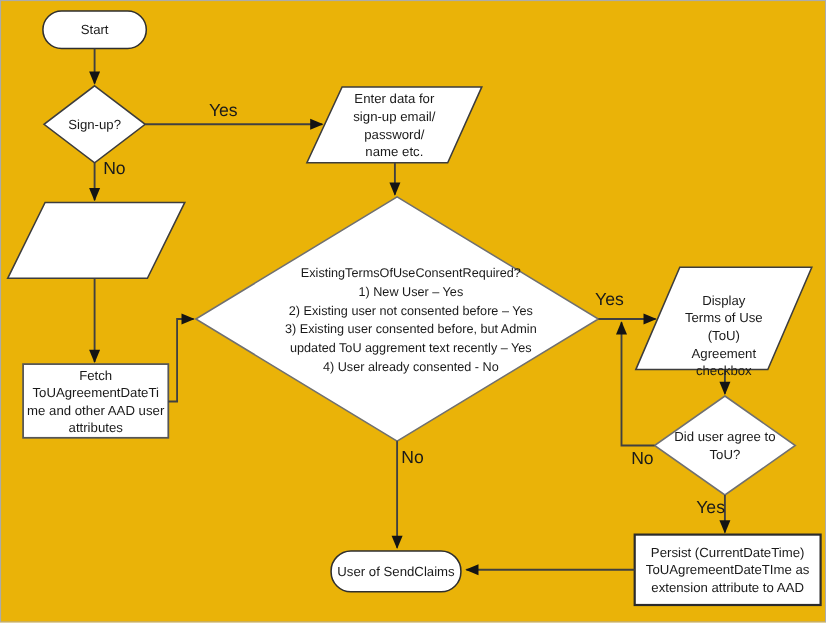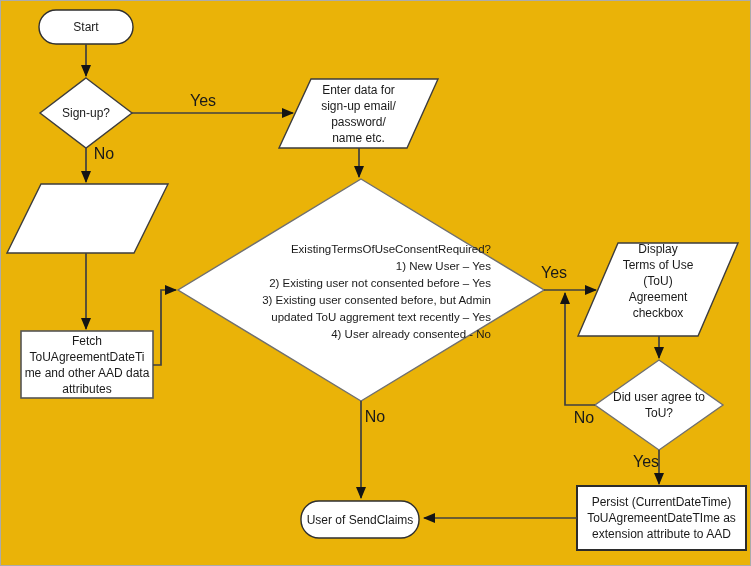--- a/index.html
+++ b/index.html
@@ -20,21 +20,21 @@
     align-items: center;
     justify-content: center;
     text-align: center;
     white-space: pre-line;
     font-size: 12px;
     line-height: 16px;
     color: #1a1a1a;
   }
   .lbl.left-align {
     display: block;
-    text-align: right;
+    text-align: center;
     font-size: 11.5px;
     line-height: 17px;
   }
   .edge-lbl {
     position: absolute;
     transform: translate(-50%, -50%);
     font-size: 16px;
     color: #1a1a1a;
     white-space: nowrap;
   }
@@ -79,29 +79,29 @@
   </svg>
 
   <div class="lbl" style="left:38px; top:9px; width:94px; height:34px;">Start</div>
   <div class="lbl" style="left:39px; top:77px; width:92px; height:70px;text-align:right;">Sign-up?</div>
   <div class="lbl" style="left:278px; top:78px; width:159px; height:69px;">Enter data for
 sign-up email/
 password/
 name etc.</div>
   <div class="lbl" style="left:20px; top:330px; width:132px; height:67px;">Fetch
 ToUAgreementDateTi
-me and other AAD data
+me and other AAD user
 attributes</div>
   <div class="lbl left-align" style="left:255px; top:240px; width:235px; height:102px;">ExistingTermsOfUseConsentRequired?
 1) New User – Yes
 2) Existing user not consented before – Yes
 3) Existing user consented before, but Admin
 updated ToU aggrement text recently – Yes
 4) User already consented - No</div>
-  <div class="lbl" style="left:577px; top:232px; width:160px; height:96px;">Display
+  <div class="lbl" style="left:577px; top:256px; width:160px; height:96px;">Display
 Terms of Use
 (ToU)
 Agreement
 checkbox</div>
   <div class="lbl" style="left:594px; top:359px; width:128px; height:90px;">Did user agree to
 ToU?</div>
   <div class="lbl" style="left:576px; top:485px; width:169px; height:64px;">Persist (CurrentDateTime)
 ToUAgremeentDateTIme as
 extension attribute to AAD</div>
   <div class="lbl" style="left:300px; top:500px; width:118px; height:37px;">User of SendClaims</div>

